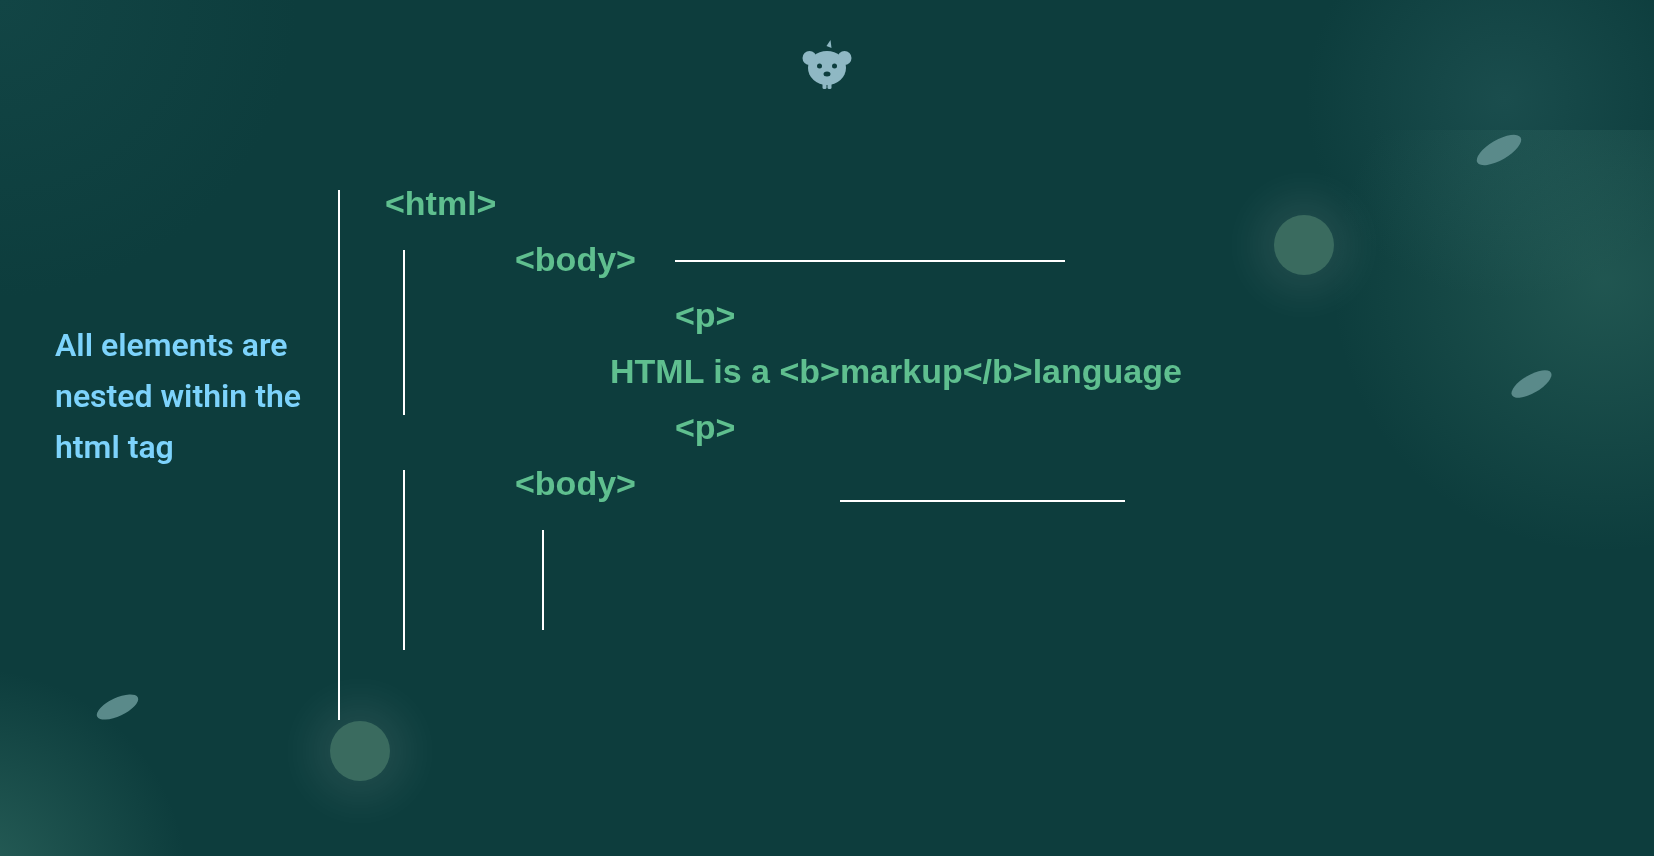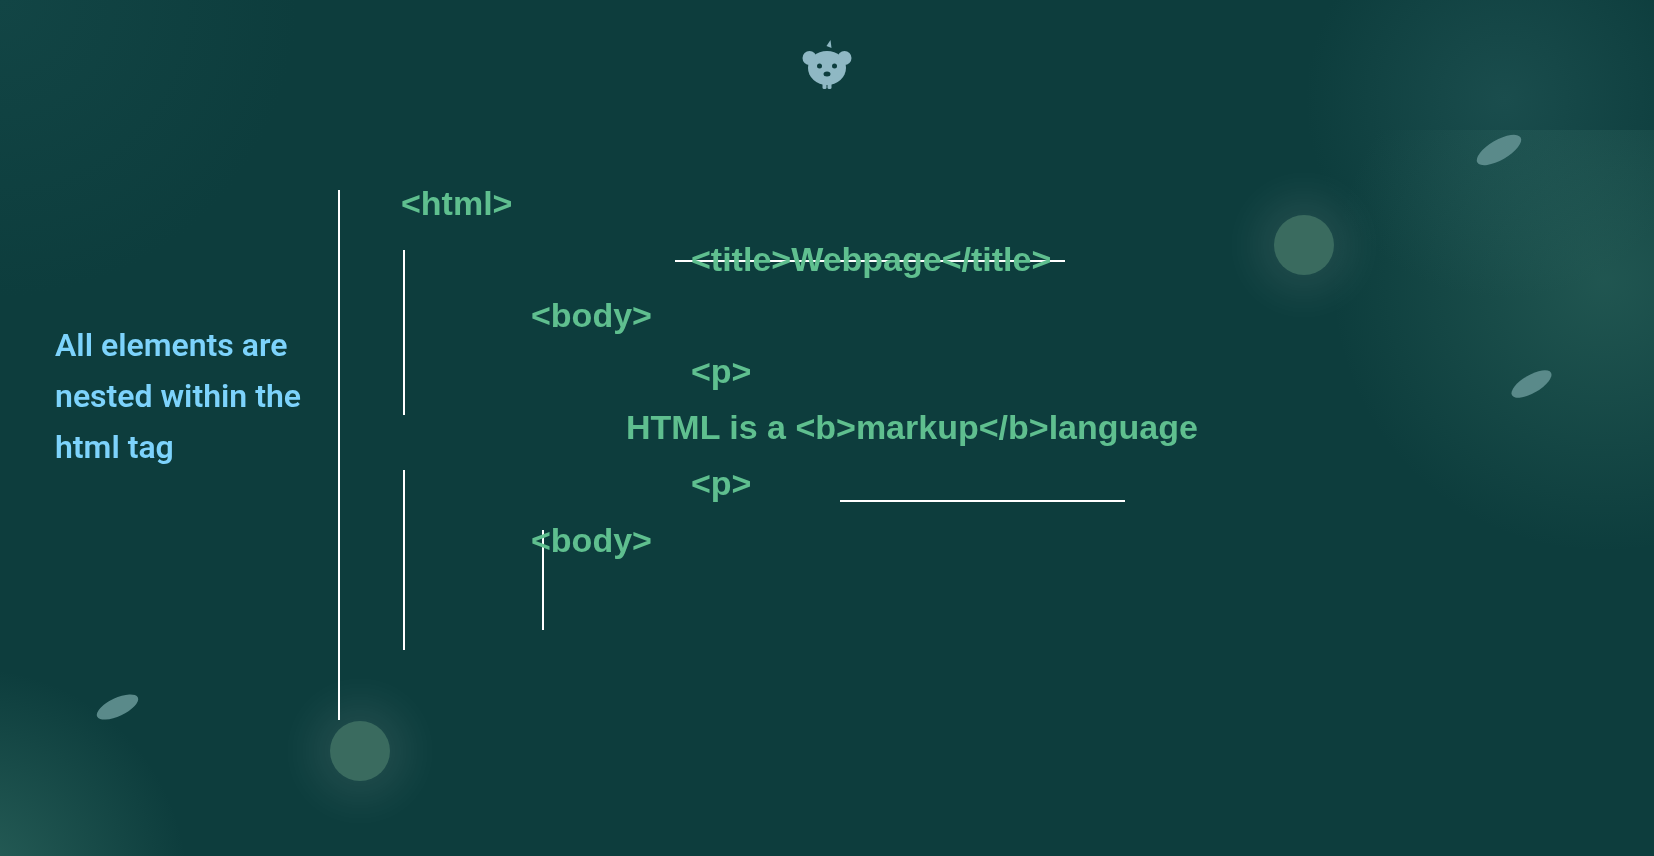--- a/index.html
+++ b/index.html
@@ -95,21 +95,20 @@
     .code {
       position: absolute;
       left: 385px;
       top: 175px;
       color: #5fbf8f;
       font-family: 'Segoe UI', -apple-system, sans-serif;
       font-size: 34px;
       font-weight: 700;
       line-height: 1.65;
       z-index: 2;
-      margin-left: 16px;
     }
     .code div { white-space: pre; }
     .indent1 { padding-left: 130px; }
     .indent2 { padding-left: 290px; }
     .indent3 { padding-left: 225px; text-align: center; }
     
     .vline {
       position: absolute;
       background: #ffffff;
       width: 2px;
@@ -164,19 +163,18 @@
 
 <div class="vline vl-main"></div>
 <div class="vline vl-html"></div>
 <div class="vline vl-body"></div>
 <div class="vline vl-p"></div>
 <div class="hline hl-head"></div>
 <div class="hline hl-p"></div>
 
 <div class="code">
   <div>&lt;html&gt;</div>
-  <div class="indent2">&lt;title&gt;Webpage&lt;/title&gt;</div>
   <div class="indent1">&lt;body&gt;</div>
   <div class="indent2">&lt;p&gt;</div>
   <div class="indent3">HTML is a &lt;b&gt;markup&lt;/b&gt;language</div>
   <div class="indent2">&lt;p&gt;</div>
   <div class="indent1">&lt;body&gt;</div>
 </div>
 
 </body></html>

